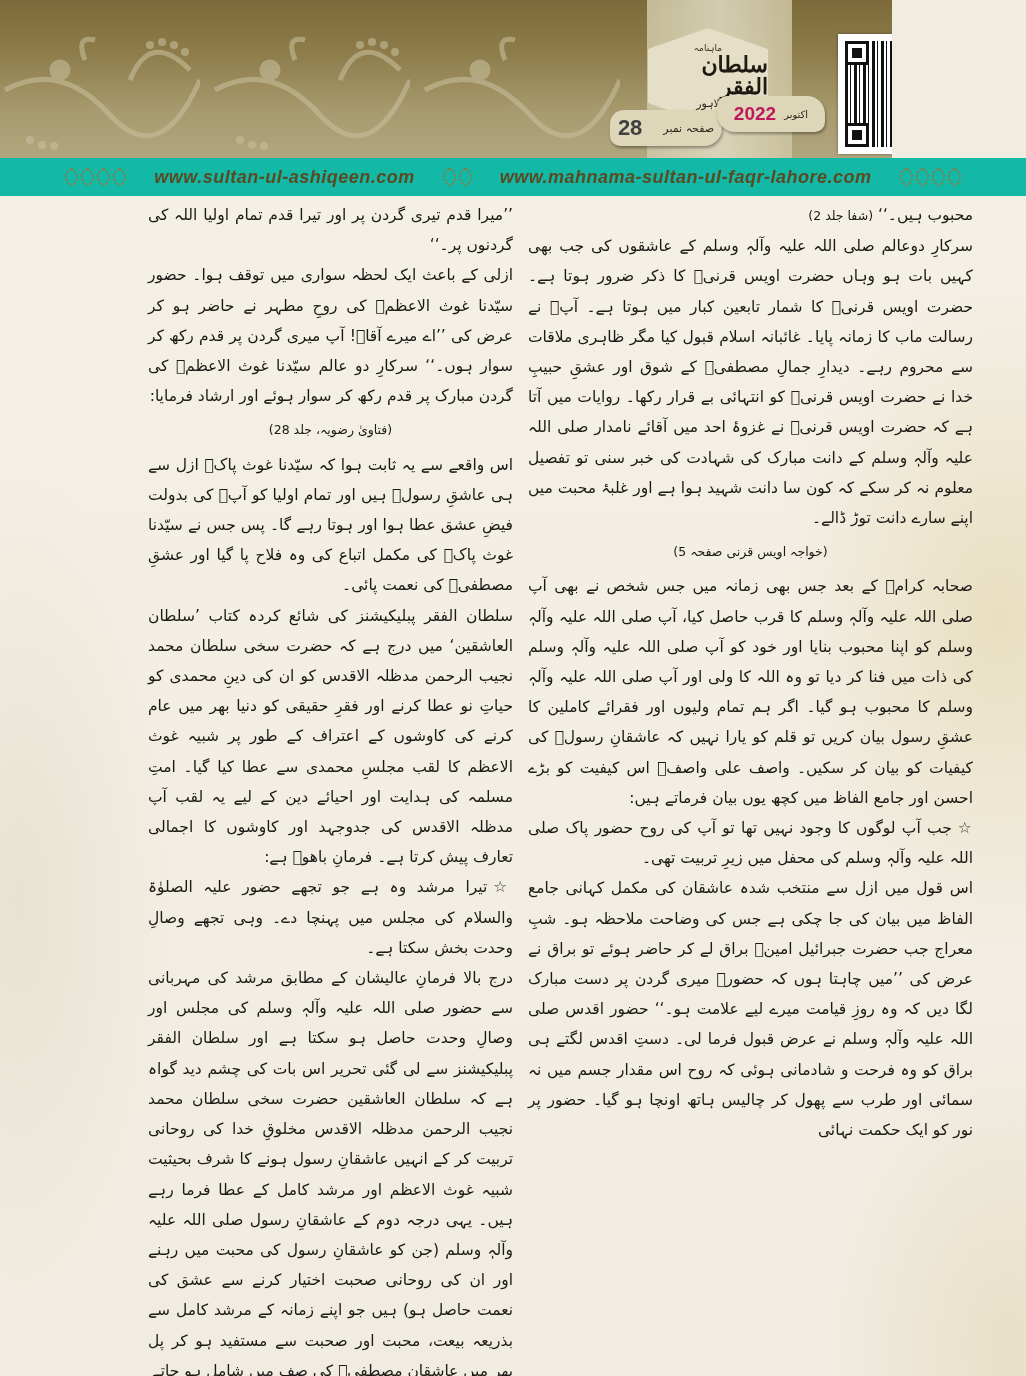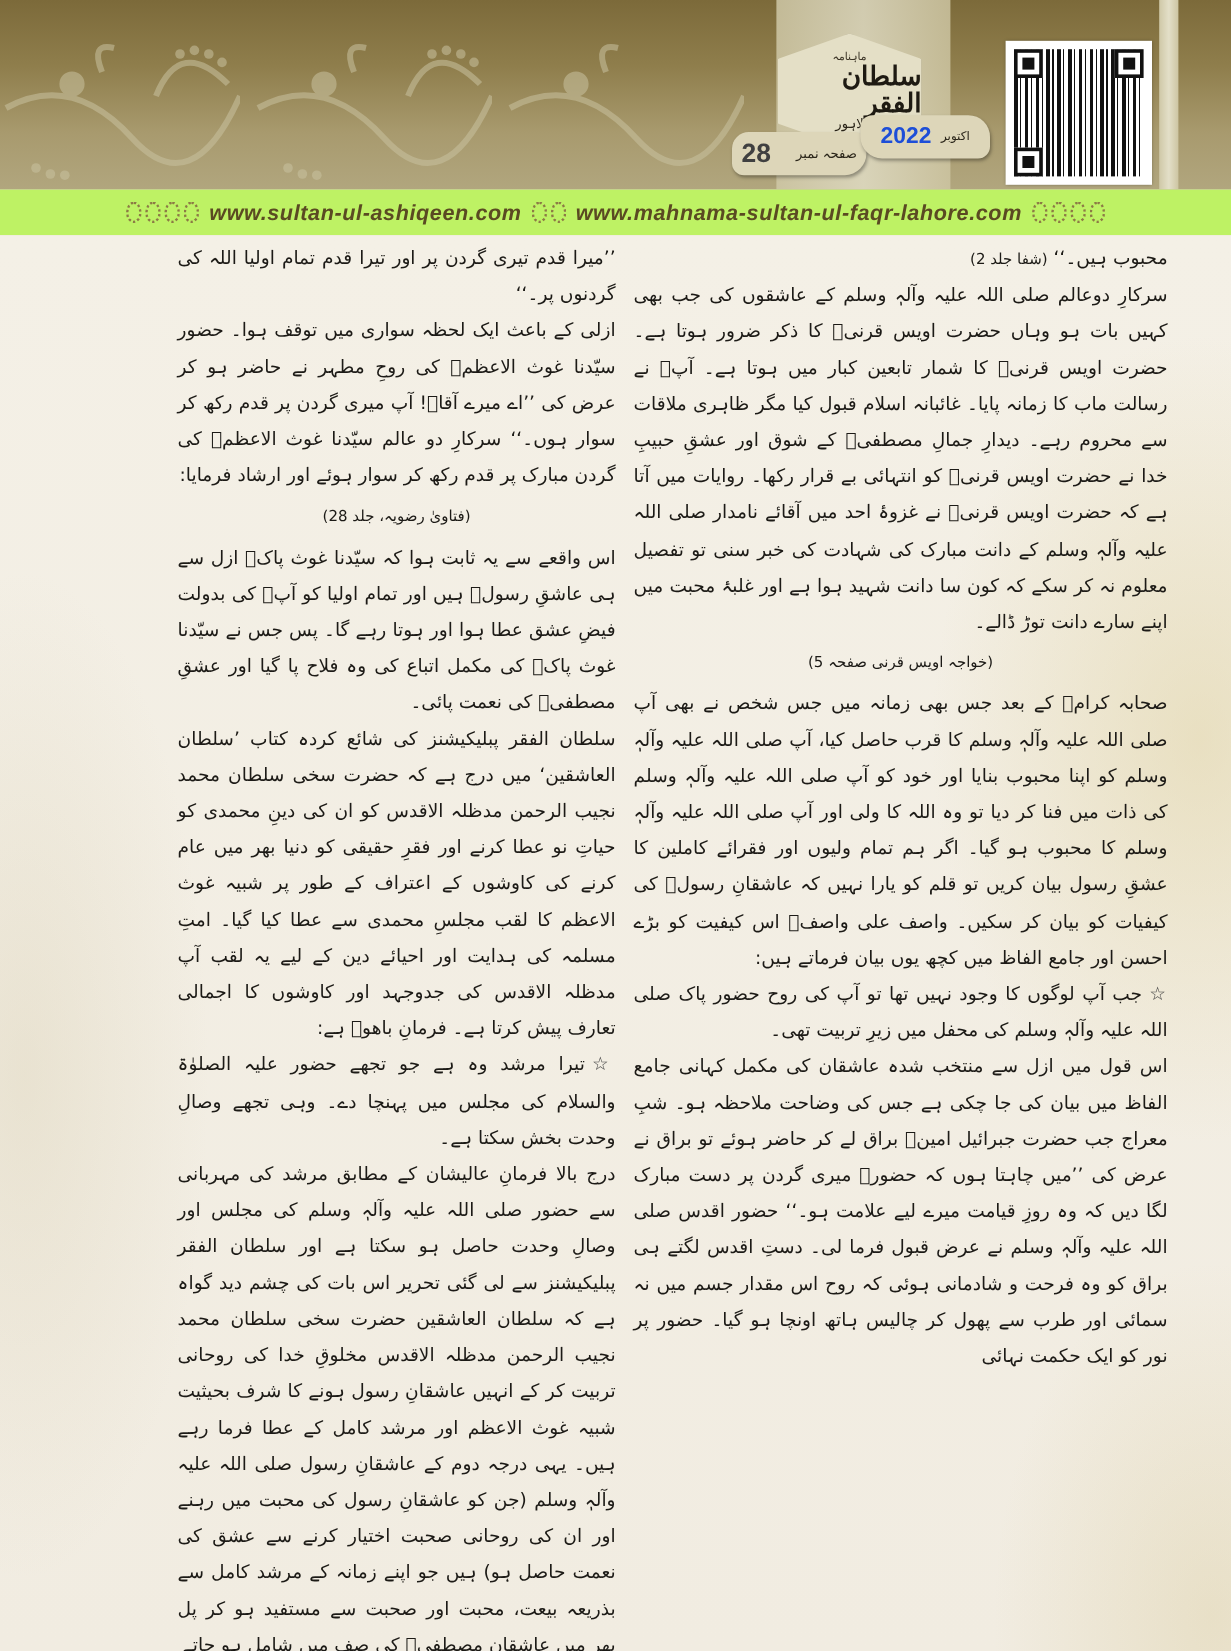--- a/index.html
+++ b/index.html
@@ -2,21 +2,21 @@
 <html><head>
 <meta charset="utf-8">
 <style>
   html, body { margin:0; padding:0; }
   body {
     width:1026px; height:1376px; overflow:hidden; position:relative;
     font-family:"DejaVu Sans", sans-serif;
     background:#f1ece0;
   }
   .header {
-    position:absolute; left:0; top:0; width:1026px; height:158px;
+    position:absolute; left:0; top:0; width:892px; height:158px;
     background:linear-gradient(180deg,#7c6a3a 0%,#8f7e4c 35%,#a89a6e 70%,#b1a67e 100%);
     overflow:hidden;
   }
   .ornament {
     position:absolute; top:20px; width:200px; height:135px; opacity:.55;
   }
   .pillar {
     position:absolute; top:0; height:158px; width:145px;
     background:linear-gradient(90deg,#cfc8a7,#e0dcc4 50%,#cdc5a2);
     opacity:.85;
@@ -36,21 +36,21 @@
   .logo-main { font-family:"DejaVu Serif", serif; font-size:22px; font-weight:bold; color:#1e1a12; direction:rtl; line-height:1; }
   .logo-city { font-size:11px; color:#2a2418; direction:rtl; }
   .date-badge {
     position:absolute; left:717px; top:96px; width:108px; height:36px;
     background:#ddd6b9; border-radius:10px 18px 10px 18px;
     box-shadow:1px 2px 3px rgba(0,0,0,.35);
     display:flex; align-items:center; justify-content:center; gap:8px;
     direction:rtl;
   }
   .date-month { font-size:10px; color:#2b261a; }
-  .date-year { font-family:"Liberation Sans", sans-serif; font-weight:bold; font-size:19px; color:#1d4ed8; }
+  .date-year { font-family:"Liberation Sans", sans-serif; font-weight:bold; font-size:19px; color:#be185d; }
   .page-badge {
     position:absolute; left:610px; top:110px; width:112px; height:36px;
     background:#ddd6b9; border-radius:14px 10px 18px 10px;
     box-shadow:1px 2px 3px rgba(0,0,0,.35);
     display:flex; align-items:center; justify-content:center; gap:6px;
     direction:rtl;
   }
   .page-label { font-size:11px; color:#2b261a;margin-left:15px; }
   .page-num { font-family:"Liberation Sans", sans-serif; font-weight:bold; font-size:22px; color:#404040; }
   .qr {
@@ -64,22 +64,22 @@
       repeating-linear-gradient(90deg,#111 0 3px,transparent 3px 5px,#111 5px 6px,transparent 6px 9px),
       repeating-linear-gradient(0deg,transparent 0 2px,#fff 2px 4px,transparent 4px 7px);
     position:relative;
   }
   .qr-finder {
     position:absolute; width:18px; height:18px; border:3px solid #111; background:#fff;
   }
   .qr-finder::after { content:""; position:absolute; left:4px; top:4px; width:10px; height:10px; background:#111; }
   .url-bar {
     position:absolute; left:0; top:158px; width:1026px; height:38px;
-    background:#bef264;
-    display:flex; align-items:center; justify-content:center; gap:8px;
+    background:#14b8a6;
+    display:flex; align-items:center; justify-content:center; gap:28px;
     border-bottom:2px solid #e6e0c6;
   }
   .url-text {
     font-family:"Liberation Sans", sans-serif; font-style:italic; font-weight:bold;
     font-size:18px; color:#5a4a22; letter-spacing:.5px;
   }
   .rosettes { display:flex; gap:3px; }
   .rosette {
     width:13px; height:18px; border-radius:50%;
     border:2px dotted #8c7a45; box-sizing:border-box;

